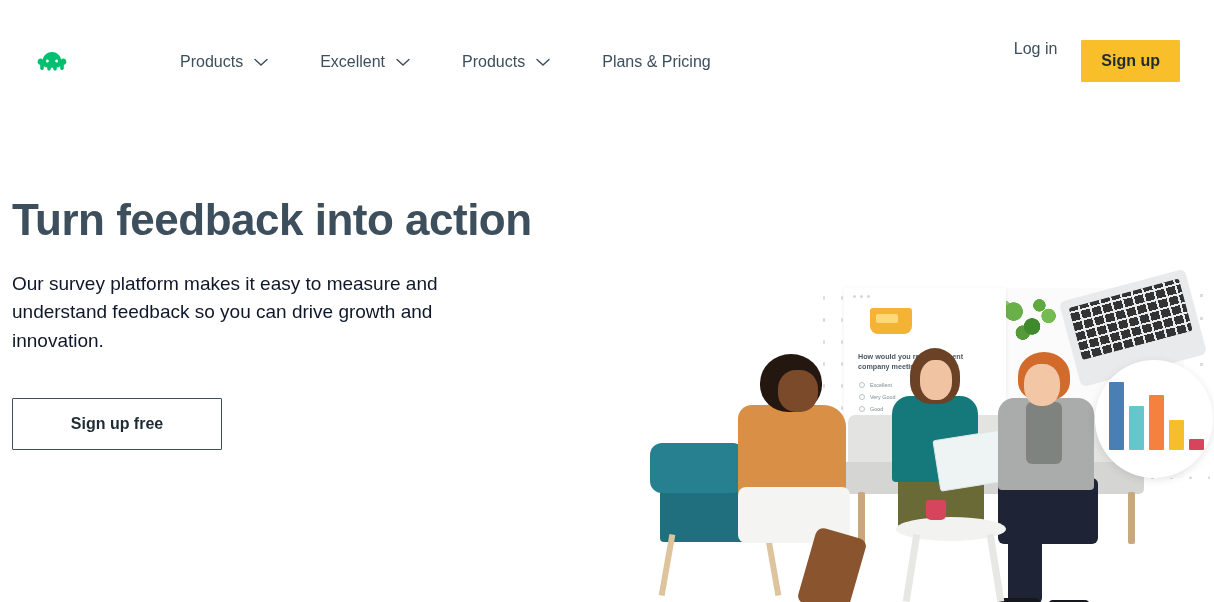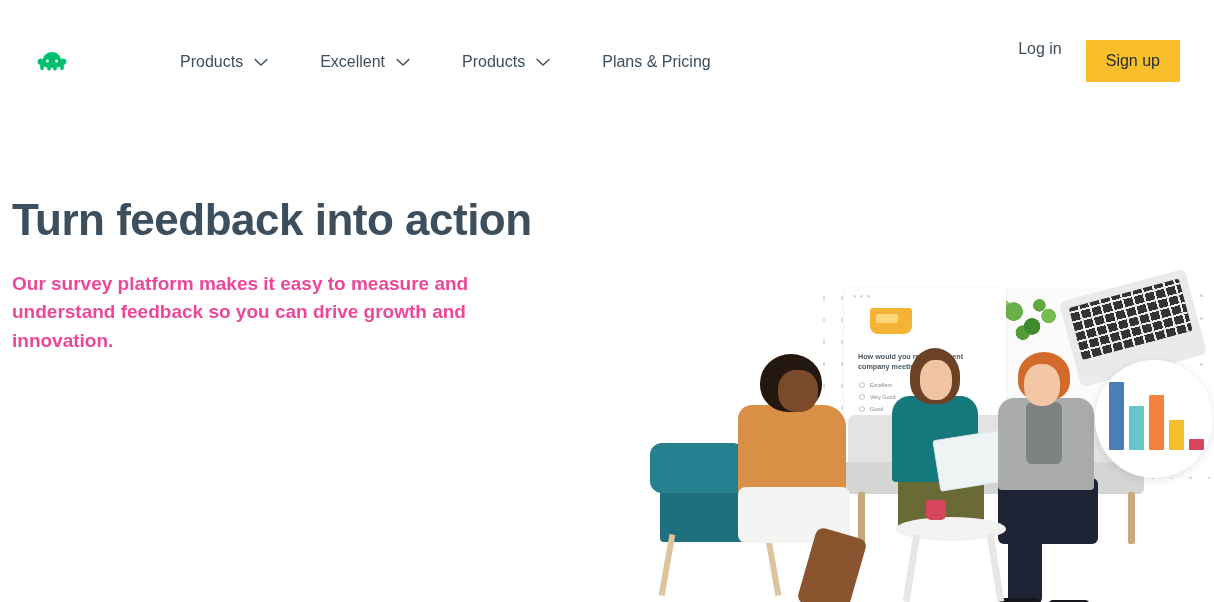--- a/index.html
+++ b/index.html
@@ -77,21 +77,21 @@
     color: #3d4f5c;
     cursor: pointer;
     white-space: nowrap;
   }
   .signup-btn {
     background: #f9bf2b;
     color: #1f2b33;
     border: none;
     font-family: inherit;
     font-size: 16px;
-    font-weight: 400;
+    font-weight: 700;
     padding: 0 20px;
     height: 42px;
     line-height: 42px;
     cursor: pointer;
     border-radius: 1px;
     white-space: nowrap;
   }
 
   
   .hero {
@@ -112,23 +112,23 @@
     line-height: 1.08;
     font-weight: 700;
     color: #3d4f5c;
     letter-spacing: -0.5px;
     margin-bottom: 26px;
     white-space: nowrap;
   }
   .hero-sub {
     font-size: 19px;
     line-height: 1.52;
-    color: #ec4899;
+    color: #0f172a;
     width: 475px;
-    font-weight: 700;
+    font-weight: 400;
   }
 
   .cta-row {
     display: flex;
     gap: 26px;
     margin-top: 42px;
   }
   .btn-pro {
     background: #00bf6f;
     color: #ffffff;
@@ -438,20 +438,21 @@
     <button class="signup-btn">Sign up</button>
   </div>
 </div>
 
 <div class="hero">
 
   <div class="hero-copy">
     <h1 class="hero-title">Turn feedback into action</h1>
     <p class="hero-sub">Our survey platform makes it easy to measure and understand feedback so you can drive growth and innovation.</p>
     <div class="cta-row">
+      <button class="btn-free">Sign up free</button>
     </div>
   </div>
 
   <div class="hero-art">
 
     <div class="dots-left"></div>
     <div class="dots-right"></div>
     <div class="dots-bottom"></div>
 
     <div class="desk"></div>

